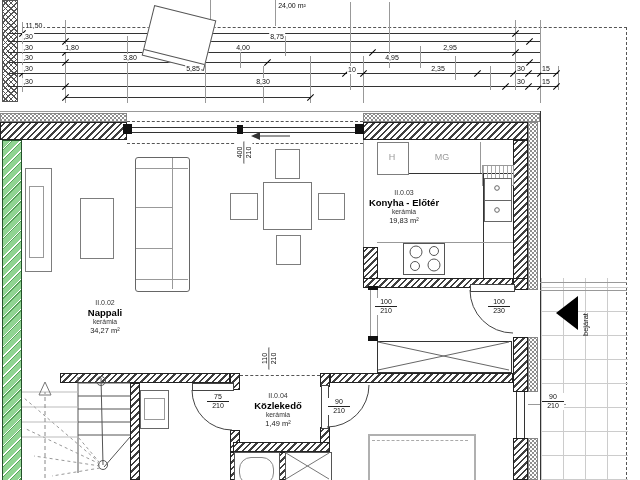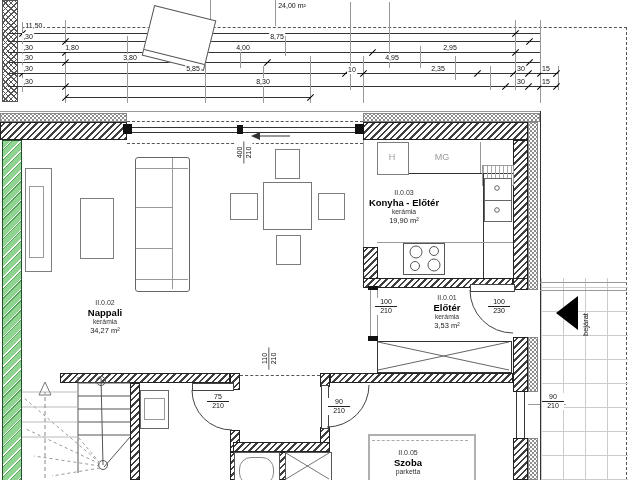--- a/index.html
+++ b/index.html
@@ -312,27 +312,22 @@
   <div class="rlabel" style="left:105px;top:298px">
     <div class="rid">II.0.02</div>
     <div class="rn">Nappali</div>
     <div class="rm">kerámia</div>
     <div class="ra">34,27 m²</div>
   </div>
   <div class="rlabel" style="left:404px;top:188px">
     <div class="rid">II.0.03</div>
     <div class="rn">Konyha - Előtér</div>
     <div class="rm">kerámia</div>
-    <div class="ra">19,90 m²</div>
-  </div>
-  <div class="rlabel" style="left:447px;top:293px">
-    <div class="rid">II.0.01</div>
-    <div class="rn">Előtér</div>
+    <div class="ra">19,83 m²</div>
+  </div>
+  <div class="rlabel" style="left:278px;top:391px">
+    <div class="rid">II.0.04</div>
+    <div class="rn">Közlekedő</div>
     <div class="rm">kerámia</div>
-    <div class="ra">3,53 m²</div>
-  </div>
-  <div class="rlabel" style="left:408px;top:448px">
-    <div class="rid">II.0.05</div>
-    <div class="rn">Szoba</div>
-    <div class="rm">parketta</div>
+    <div class="ra">1,49 m²</div>
   </div>
 
 </div>
 
 </body></html>

